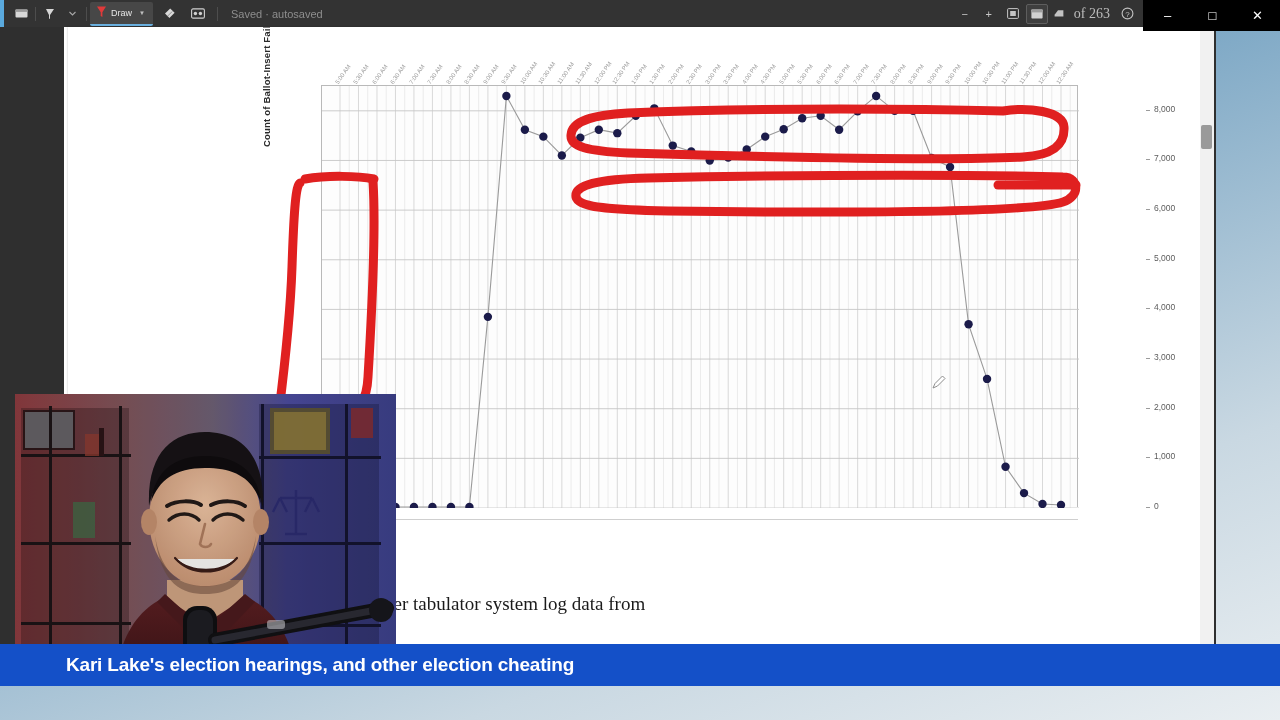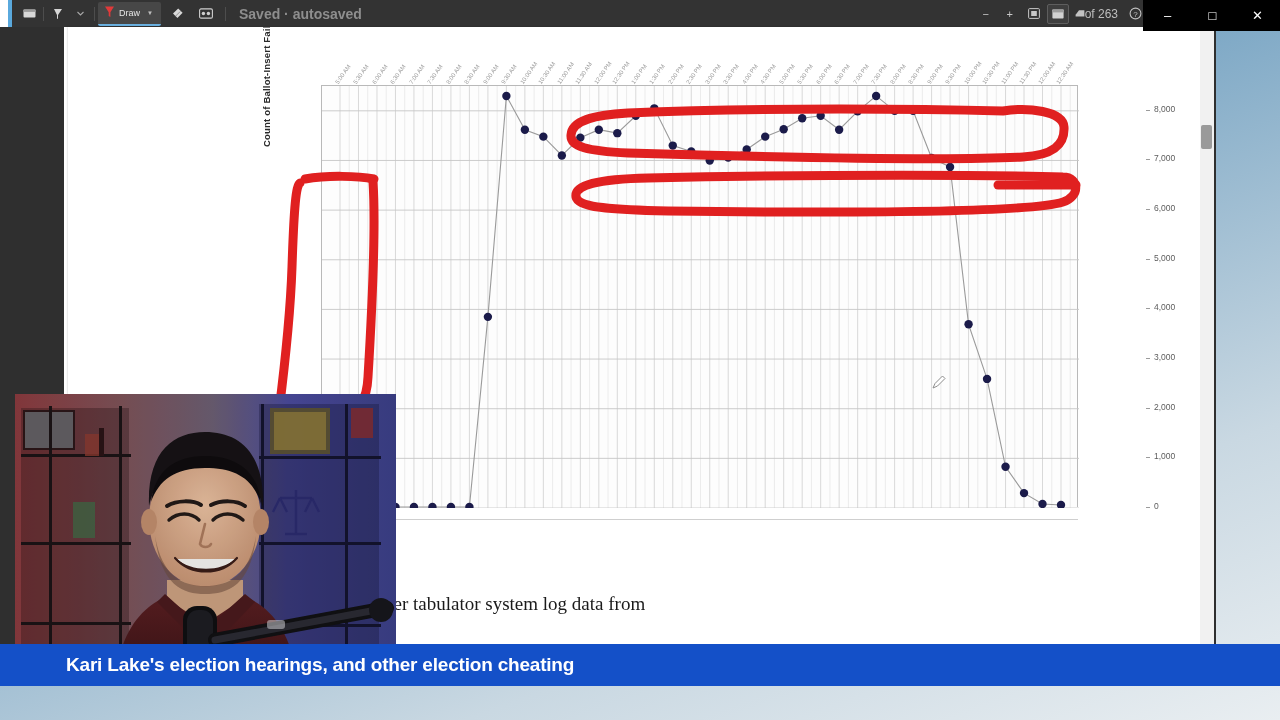--- a/index.html
+++ b/index.html
@@ -7,42 +7,42 @@
   body { font-family:"Liberation Sans", sans-serif; }
 
   #screen { position:relative; width:1280px; height:720px; overflow:hidden;
             background:linear-gradient(160deg,#4b7ea8 0%,#7fa9c6 40%,#c9d8e2 75%,#e9eef1 100%); }
 
   
   #app-window { position:absolute; left:0; top:0; width:1216px; height:684px;
                 background:#fff; overflow:hidden; }
 
   
-  #toolbar { position:absolute; left:8px; top:0; width:1216px; height:27px;
+  #toolbar { position:absolute; left:0; top:0; width:1216px; height:27px;
              background:#333333; display:flex; align-items:center; }
   #toolbar .left-accent { position:absolute; left:0; top:0; width:4px; height:27px; background:#5aa9dd; }
   .tb-item { height:27px; display:flex; align-items:center; justify-content:center;
              color:#cfcfcf; font-size:9px; position:relative; }
   .tb-ico { width:22px; }
   .tb-ico svg { display:block; }
   .tb-sep { width:1px; height:14px; background:#4d4d4d; margin:0 3px; }
 
   .tb-tab { padding:0 8px 0 6px; height:24px; border-radius:2px; display:flex;
             align-items:center; gap:4px; font-size:9px; color:#e6e6e6; }
   .tb-tab.active { background:#474747; border-bottom:2px solid #6ab0e0; }
   .tb-tab .caret { font-size:6px; opacity:.75; margin-left:3px; }
 
-  .tb-chip { font-size:14px; color:#8e8e8e; padding-left:10px;font-weight:bold; }
+  .tb-chip { font-size:11px; color:#8e8e8e; padding-left:10px; }
 
   #toolbar-right { position:absolute; right:78px; top:0; height:27px;
                    display:flex; align-items:center; gap:2px; }
   .tb-btn { width:22px; height:20px; display:flex; align-items:center; justify-content:center;
             color:#c8c8c8; font-size:11px; border-radius:2px; }
   .tb-btn.framed { border:1px solid #5e5e5e; background:#3e3e3e; }
-  .tb-pages { font-size:12px; color:#bdbdbd; display:flex; align-items:center; gap:0; padding:0 4px; }
+  .tb-pages { font-size:14px; color:#bdbdbd; display:flex; align-items:center; gap:10px; padding:0 4px;font-family:Liberation Serif, serif; }
 
   
   #left-rail { position:absolute; left:0; top:27px; width:64px; height:657px; background:#2f2f2f; }
   #right-rail { position:absolute; left:1166px; top:27px; width:50px; height:657px; background:#2f2f2f; }
 
   
   #doc-page { position:absolute; left:68px; top:27px; width:1132px; height:657px;
               background:#ffffff; box-shadow:0 0 2px rgba(0,0,0,.25); overflow:hidden; }
 
   

